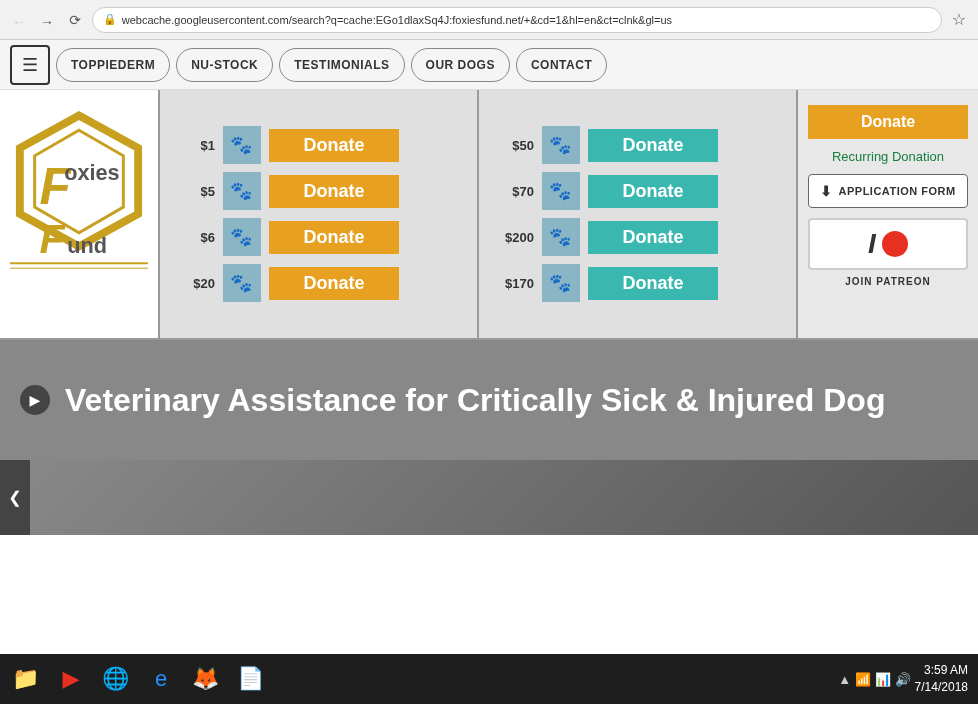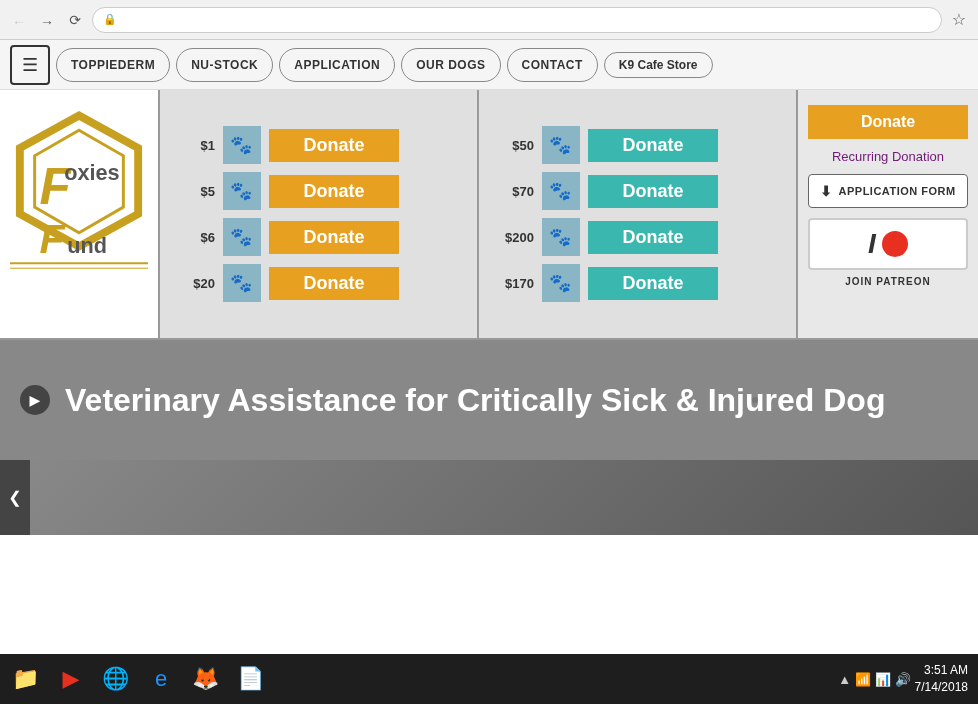--- a/index.html
+++ b/index.html
@@ -202,21 +202,21 @@
       color: #fff;
       font-size: 16px;
       font-weight: bold;
       padding: 8px 30px;
       cursor: pointer;
       width: 100%;
       text-align: center;
     }
     .recurring-text {
       font-size: 13px;
-      color: #701a75;
+      color: #15803d;
       text-align: center;
     }
     .app-form-btn {
       border: 1px solid #666;
       border-radius: 4px;
       background: #fff;
       padding: 8px 10px;
       cursor: pointer;
       display: flex;
       align-items: center;
@@ -356,34 +356,34 @@
   </style>
 </head>
 <body>
 
 <div class="browser-bar">
   <button class="nav-btn disabled">←</button>
   <button class="nav-btn">→</button>
   <button class="nav-btn">⟳</button>
   <div class="address-bar">
     <span class="lock-icon">🔒</span>
+    <span>webcache.googleusercontent.com/search?q=cache:EGo1dlaxSq4J:foxiesfund.net/+&amp;cd=1&amp;hl=en&amp;ct=clnk&amp;gl=us</span>
   </div>
   <button class="star-btn">☆</button>
 </div>
 
 <div class="nav-bar">
   <div class="menu-btn">
     <span>☰</span>
   </div>
   <button class="nav-item">TOPPIEDERM</button>
   <button class="nav-item">NU-STOCK</button>
-  <button class="nav-item">APPLICATION</button>
+  <button class="nav-item">TESTIMONIALS</button>
   <button class="nav-item">OUR DOGS</button>
   <button class="nav-item">CONTACT</button>
-  <button class="nav-store">K9 Cafe Store</button>
 </div>
 
 <div class="main-content">
 
   <div class="logo-section">
     <svg class="logo-svg" viewBox="0 0 140 210">
 
       <polygon points="70,5 130,38 130,105 70,138 10,105 10,38" fill="none" stroke="#c8a020" stroke-width="8"></polygon>
 
       <polygon points="70,20 115,46 115,98 70,124 25,98 25,46" fill="none" stroke="#c8a020" stroke-width="3"></polygon>
@@ -514,16 +514,16 @@
     <span style="color:#88aacc;">📄</span>
   </div>
   <div class="taskbar-spacer"></div>
   <div class="sys-tray">
     <span class="sys-icon">▲</span>
     <span class="sys-icon">📶</span>
     <span class="sys-icon">📊</span>
     <span class="sys-icon">🔊</span>
   </div>
   <div class="taskbar-clock">
-    <div>3:51 AM</div>
+    <div>3:59 AM</div>
     <div>7/14/2018</div>
   </div>
 </div>
 
 </body></html>

